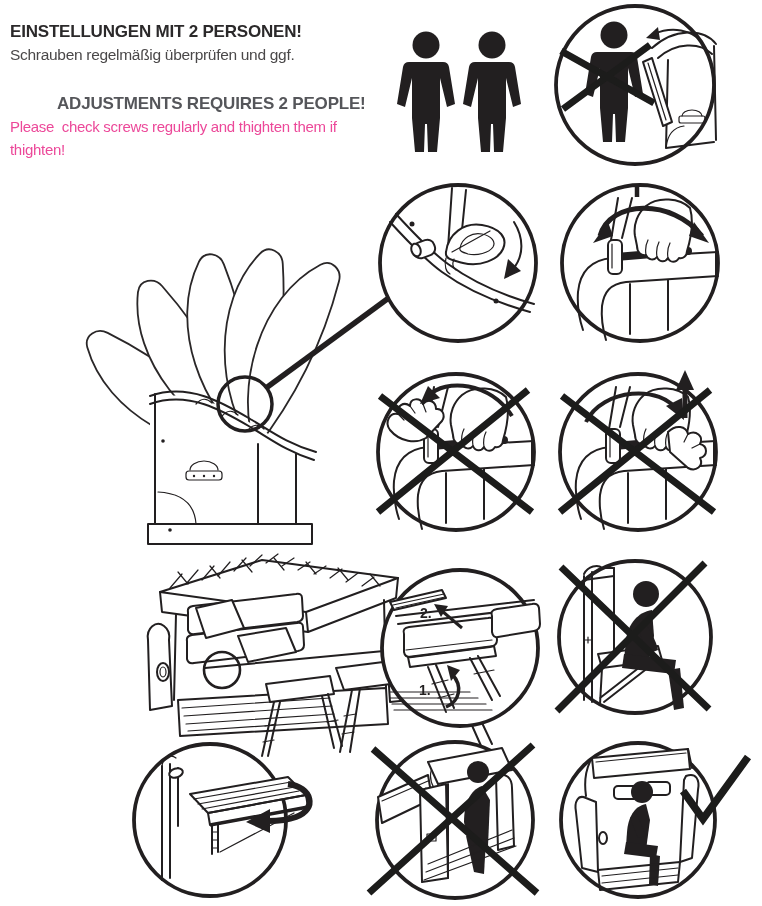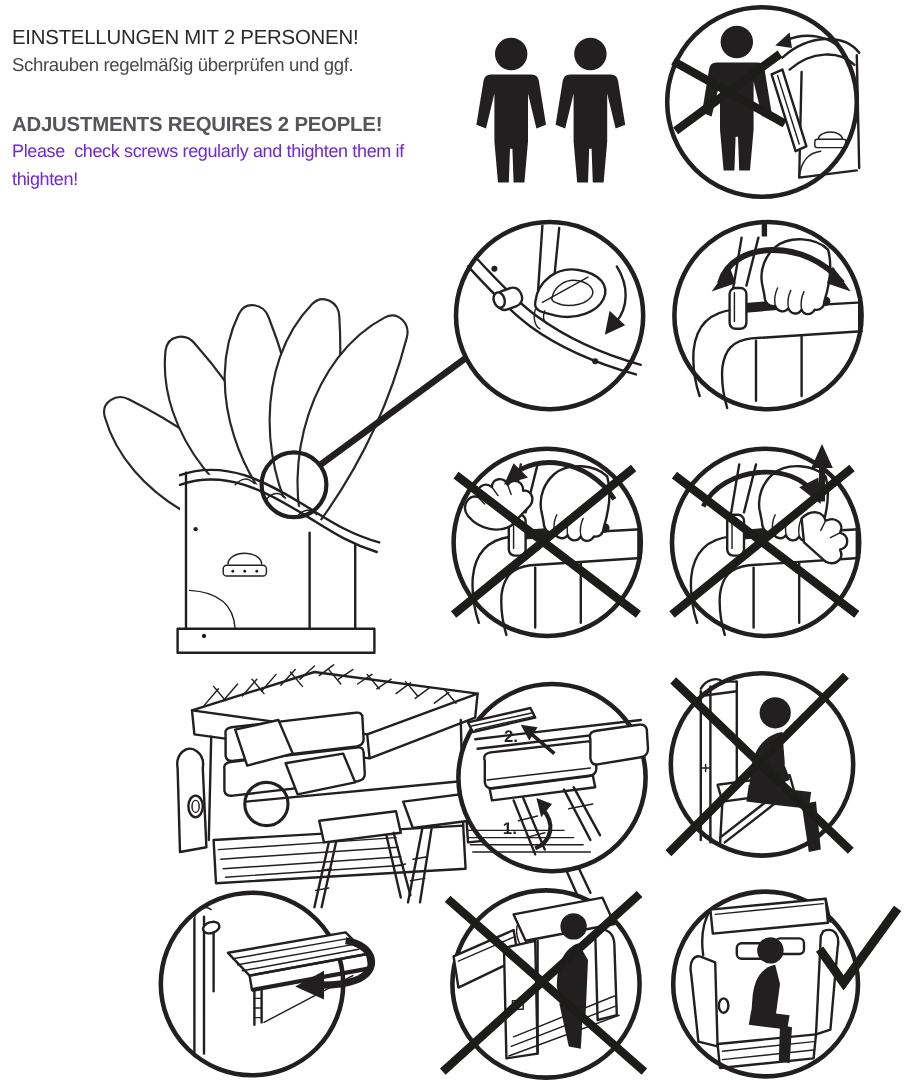--- a/index.html
+++ b/index.html
@@ -1,23 +1,23 @@
 <!DOCTYPE html>
 <html><head>
 <meta charset="utf-8">
 <style>
   html,body{margin:0;padding:0;background:#fff;}
   .canvas{position:relative;width:762px;height:906px;background:#fff;overflow:hidden;
           font-family:"Liberation Sans","DejaVu Sans",sans-serif;}
   .artwork{position:absolute;left:0;top:0;}
   .tb{position:absolute;left:10px;top:20px;width:372px;}
-  .h-de{font-size:17px;font-weight:normal;color:#2b292a;letter-spacing:-0.2px;line-height:23px;white-space:pre;}
+  .h-de{font-size:17px;font-weight:bold;color:#2b292a;letter-spacing:-0.2px;line-height:23px;white-space:pre;}
   .p-de div{font-size:15.5px;color:#4a4849;letter-spacing:-0.3px;line-height:23px;white-space:pre;}
-  .h-en{font-size:17px;font-weight:bold;color:#55565a;letter-spacing:-0.2px;line-height:23px;margin-top:26px;white-space:pre;}
-  .p-en div{font-size:15px;color:#6d28d9;letter-spacing:-0.3px;line-height:23px;white-space:pre;}
+  .h-en{font-size:17px;font-weight:bold;color:#55565a;letter-spacing:-0.2px;line-height:23px;margin-top:26px;white-space:pre;margin-left:47px;}
+  .p-en div{font-size:15px;color:#ec4899;letter-spacing:-0.3px;line-height:23px;white-space:pre;}
   
   .ln{fill:none;stroke:#221f20;stroke-width:2;stroke-linecap:round;stroke-linejoin:round;}
   .lnw{fill:#fff;stroke:#221f20;stroke-width:2;stroke-linecap:round;stroke-linejoin:round;}
   .thin{stroke-width:1.2;}
   .ring{fill:#fff;stroke:#221f20;stroke-width:3.8;}
   .blk{fill:#221f20;stroke:none;}
   .xx{fill:none;stroke:#1c1c1b;stroke-width:7;stroke-linecap:butt;}
   .petal{fill:#fff;stroke:#2a2728;stroke-width:1.8;stroke-linejoin:round;}
   .steplbl{font-family:"Liberation Sans",sans-serif;font-size:14px;font-weight:bold;fill:#221f20;}
 </style>

